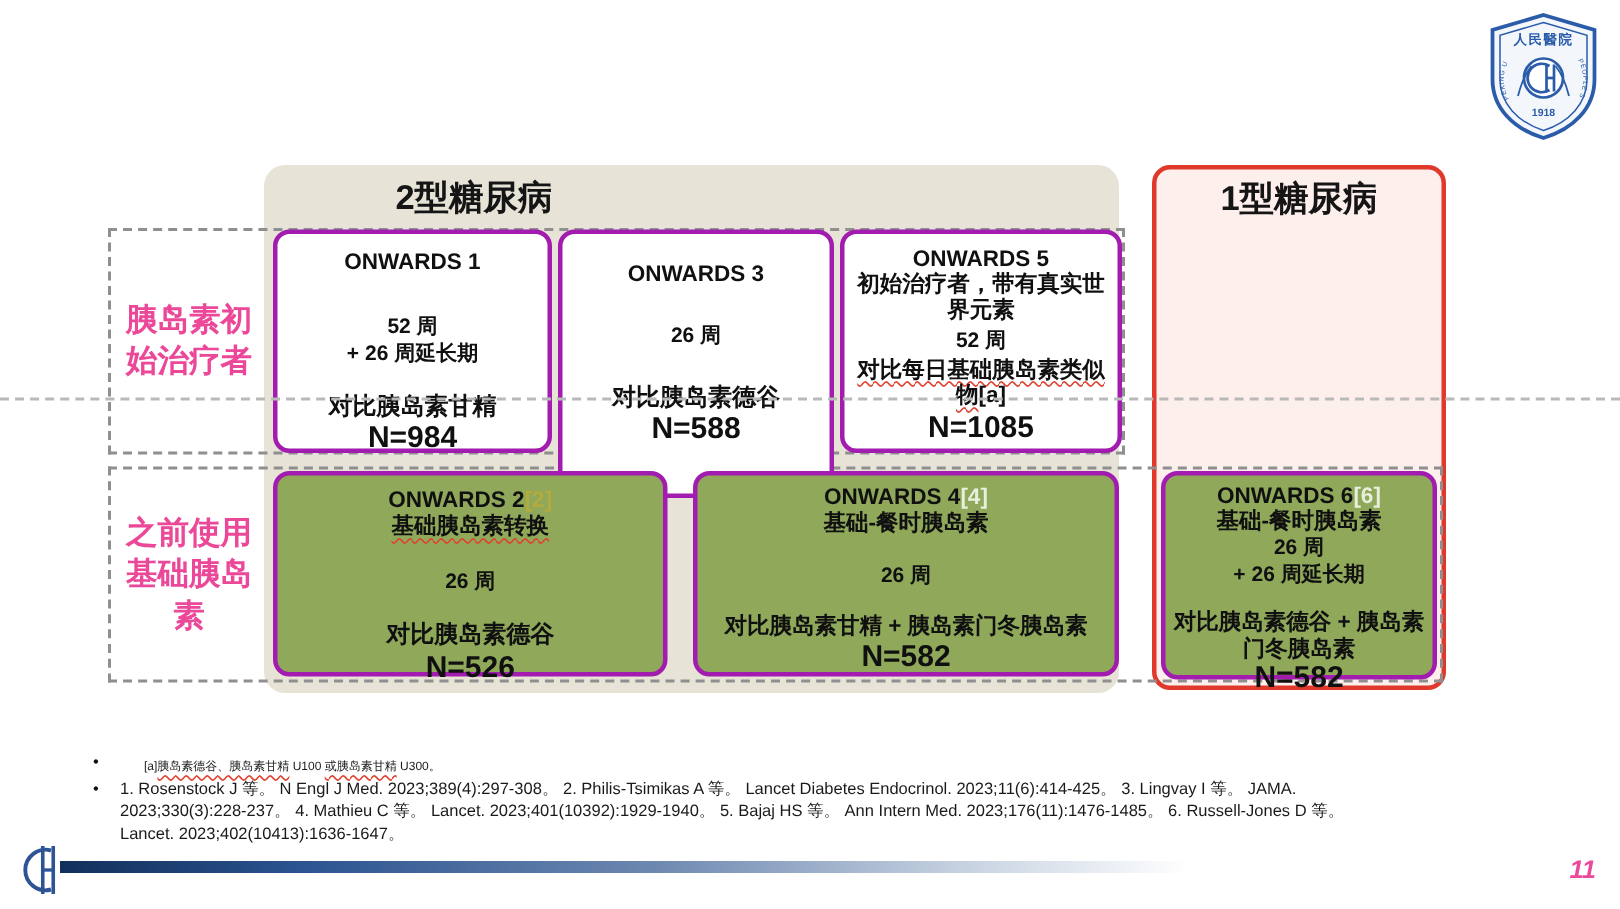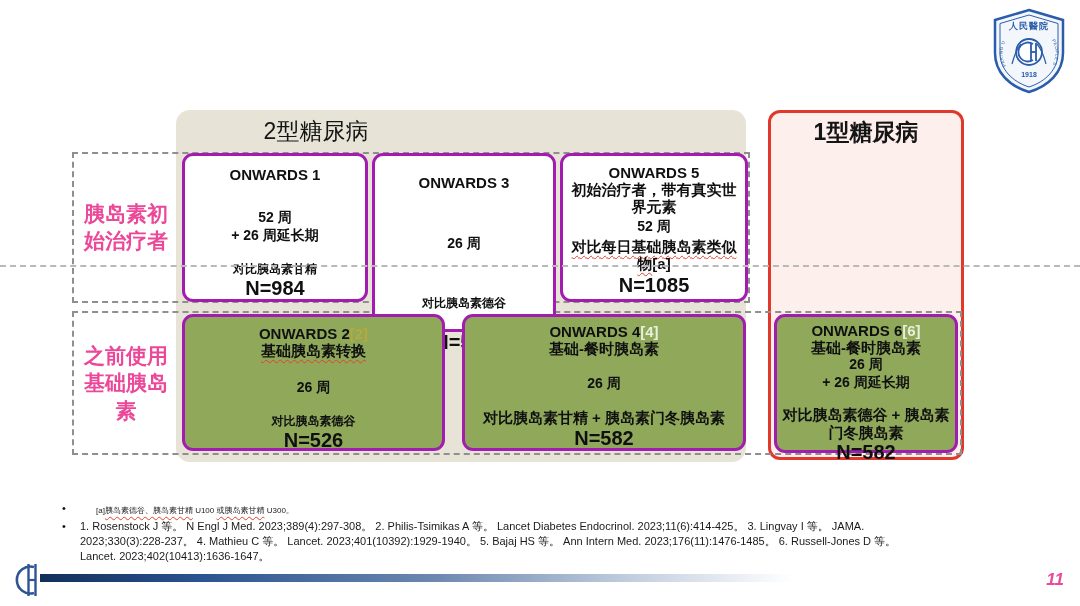--- a/index.html
+++ b/index.html
@@ -14,21 +14,21 @@
   }
   
   .badge{position:absolute;top:8px;right:12px;width:78px;height:86px;}
   
   .beige-panel{
     position:absolute;left:176px;top:110px;width:570px;height:352px;
     background:#e7e3d7;border-radius:14px;
   }
   .t2d-header{
     position:absolute;left:176px;top:116px;width:280px;text-align:center;
-    font-size:23px;font-weight:normal;color:#151515;
+    font-size:23px;font-weight:bold;color:#151515;
   }
   .pink-panel{
     position:absolute;left:768px;top:110px;width:196px;height:350px;
     background:#fdefec;border:3px solid #e0392b;border-radius:12px;box-sizing:border-box;
   }
   .t1d-header{
     position:absolute;left:768px;top:117px;width:196px;text-align:center;
     font-size:23px;font-weight:bold;color:#151515;
   }
   
@@ -46,21 +46,21 @@
   .row-label-1{top:160px;height:134px;}
   .row-label-2{top:318px;height:130px;}
   
   .trial-box{
     position:absolute;border:3px solid #a21caf;border-radius:11px;box-sizing:border-box;
     display:flex;flex-direction:column;align-items:center;text-align:center;
     font-weight:bold;color:#101010;z-index:4;background:#ffffff;
   }
   .trial-box .bt{font-size:15px;}
   .trial-box .body{font-size:14px;}
-  .trial-box .cmp{font-size:12px;line-height:1.15;}
+  .trial-box .cmp{font-size:16px;line-height:1.15;}
   .trial-box .nn{font-size:20px;}
   .green{background:#8fa85a;}
   .tag-yellow{color:#b5ab3c;}
   .tag-light{color:#e9efdd;}
   .wavy{text-decoration:underline wavy #e2402f 1px;text-underline-offset:3px;}
   
   .fn-bullet{position:absolute;font-size:11px;color:#111;}
   .fn-a{
     position:absolute;left:96px;top:505px;font-size:8px;color:#1a1a1a;white-space:nowrap;
   }
@@ -127,21 +127,21 @@
   <div class="row-label row-label-2">之前使用基础胰岛素</div>
 
   <div class="trial-box" style="left:182px;top:153px;width:186px;height:149px;padding:10px 6px;">
     <div class="bt">ONWARDS 1</div>
     <div class="body" style="margin-top:26px;">52 周</div>
     <div class="body">+ 26 周延长期</div>
     <div class="cmp" style="margin-top:18px;">对比胰岛素甘精</div>
     <div class="nn">N=984</div>
   </div>
 
-  <div class="trial-box" style="left:372px;top:153px;width:184px;height:179px;padding:10px 6px;gap:20px;">
+  <div class="trial-box" style="left:372px;top:153px;width:184px;height:179px;padding:10px 6px;">
     <div class="bt" style="margin-top:8px;">ONWARDS 3</div>
     <div class="body" style="margin-top:24px;">26 周</div>
     <div class="cmp" style="margin-top:24px;">对比胰岛素德谷</div>
     <div class="nn">N=588</div>
   </div>
 
   <div class="trial-box" style="left:560px;top:153px;width:188px;height:149px;padding:8px 5px;">
     <div class="bt">ONWARDS 5</div>
     <div class="cmp" style="font-size:15px;">初始治疗者，带有真实世界元素</div>
     <div class="body" style="margin-top:2px;">52 周</div>

